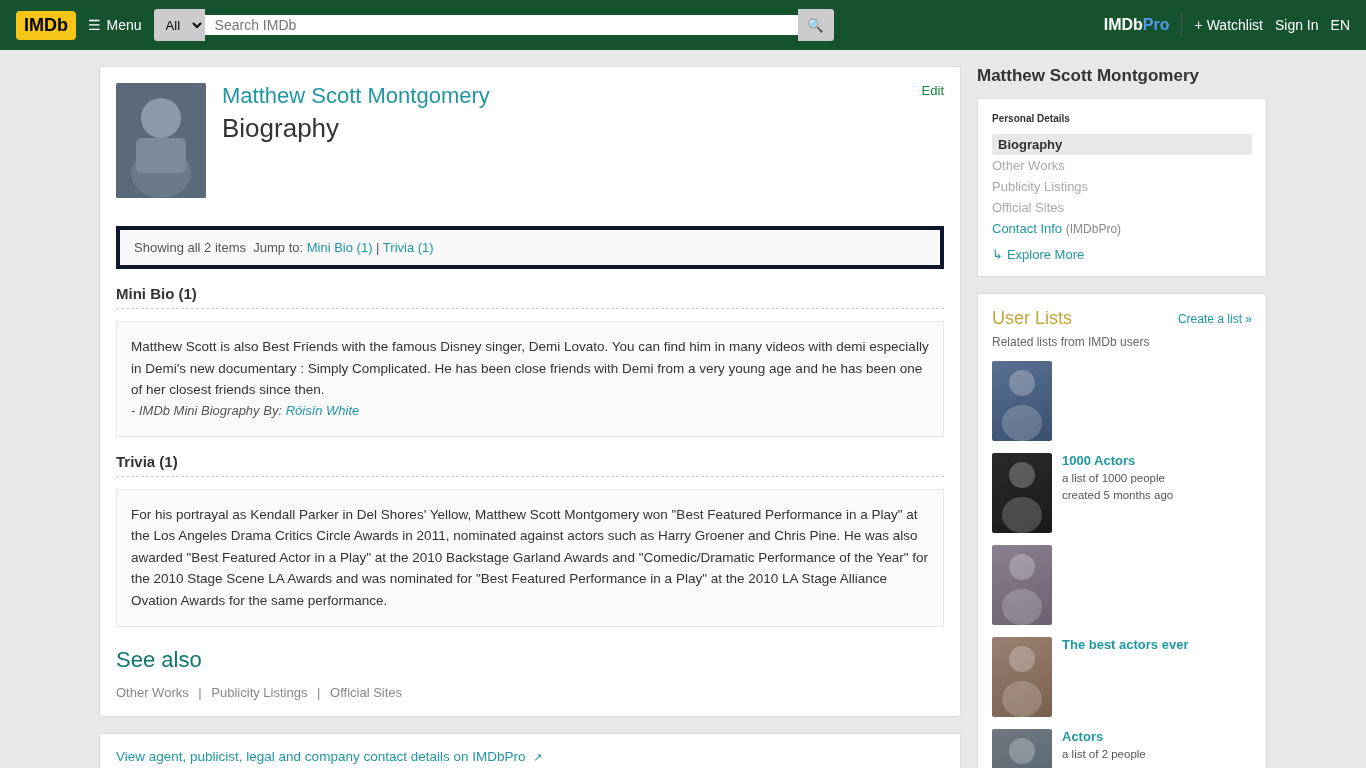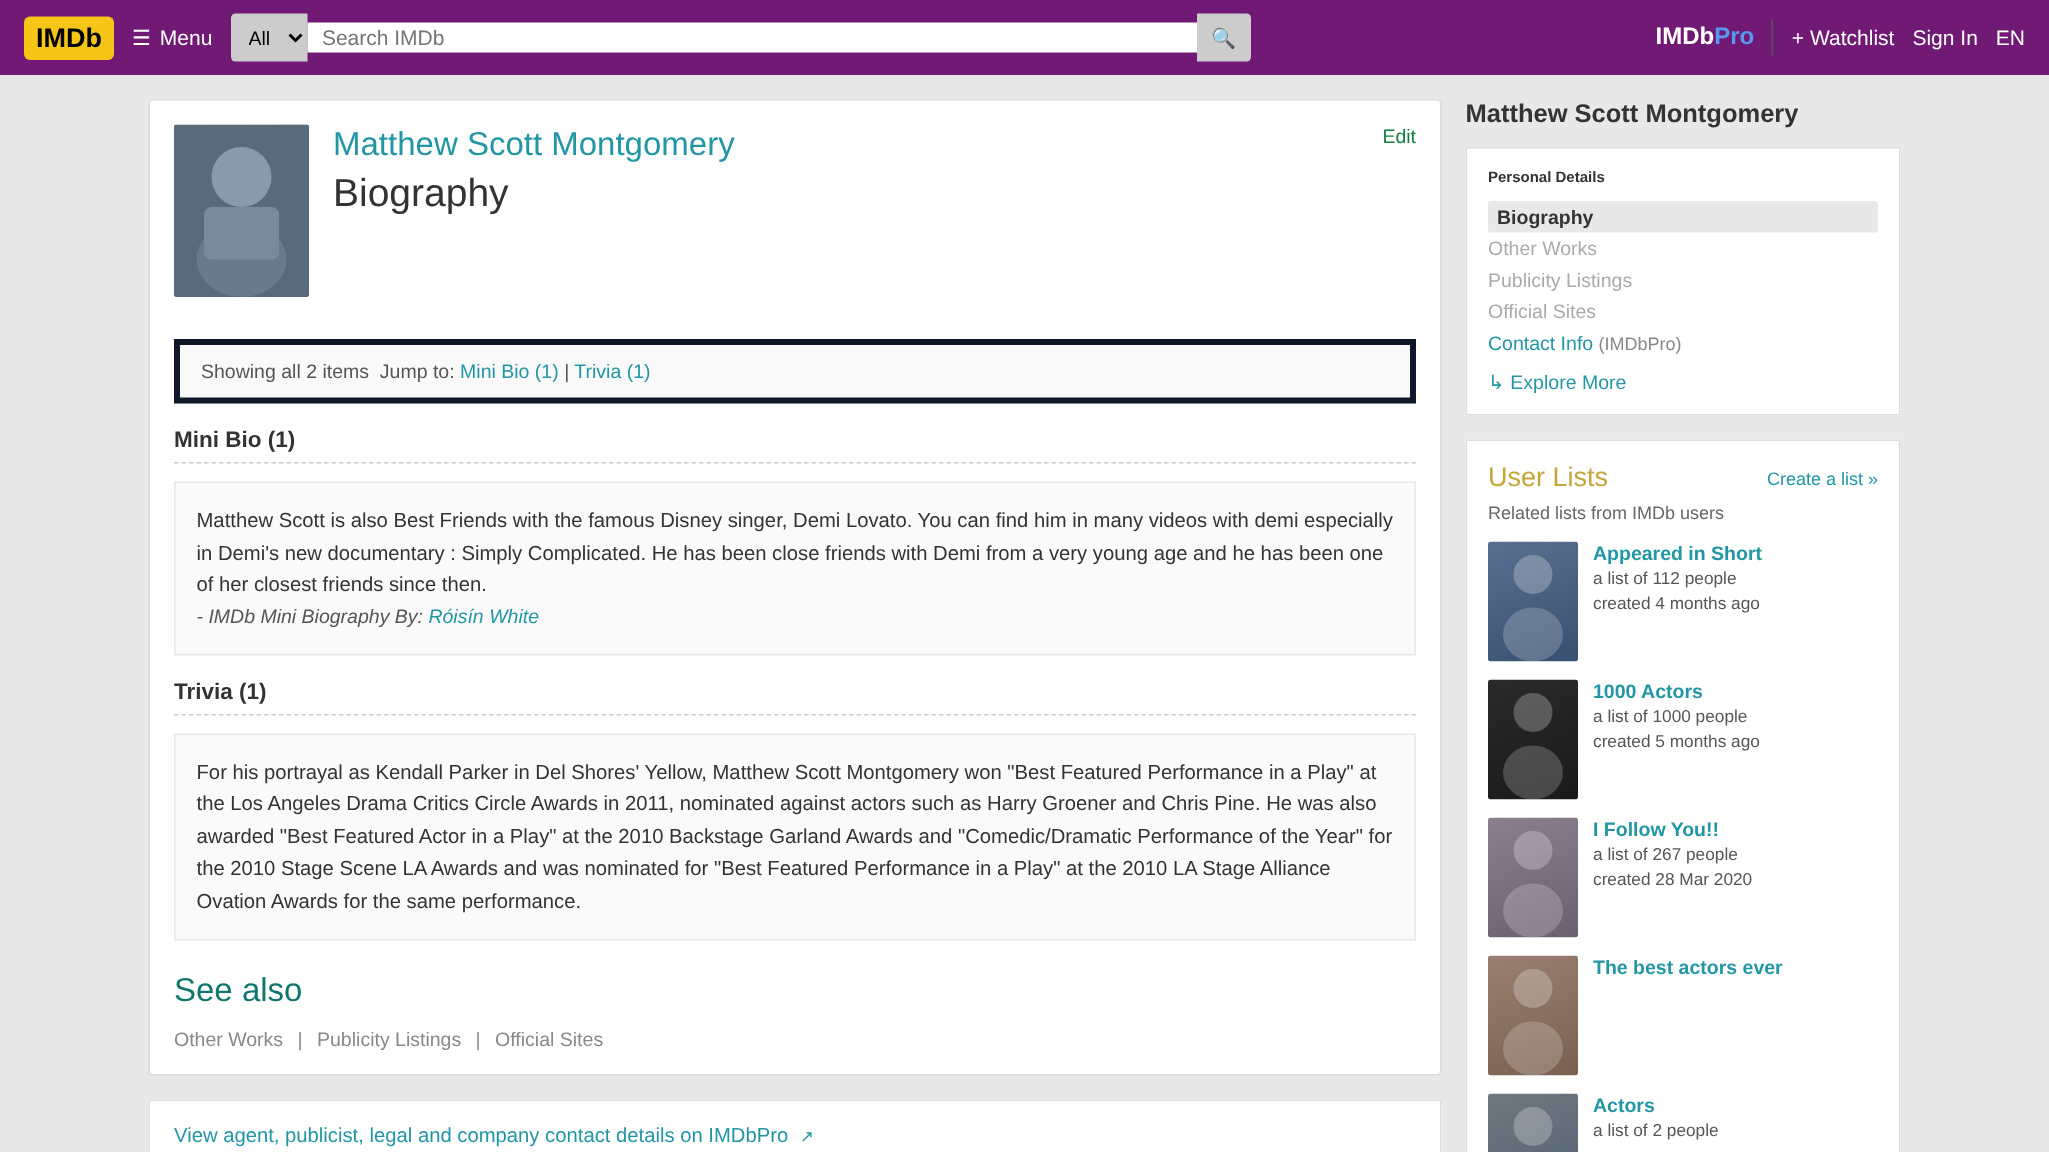--- a/index.html
+++ b/index.html
@@ -1,20 +1,20 @@
 <!DOCTYPE html>
 <html><head>
   <meta charset="utf-8">
   <style>
     * { box-sizing: border-box; margin: 0; padding: 0; }
     body { font-family: Arial, Helvetica, sans-serif; background: #e8e8e8; font-size: 14px; color: #333; }
 
     
     .header {
-      background: #701a75;
+      background: #14532d;
       height: 50px;
       display: flex;
       align-items: center;
       padding: 0 16px;
       gap: 12px;
     }
     .imdb-logo {
       background: #f5c518;
       color: #000;
       font-weight: 900;
@@ -447,48 +447,40 @@
       <div class="related-lists-label">Related lists from IMDb users</div>
 
       <div id="user-lists-container">
           <div class="list-item">
             <div class="list-thumb">
               <div class="list-thumb-img" style="background: linear-gradient(160deg, rgb(90, 112, 144) 0%, rgb(58, 80, 112) 100%);"><svg width="60" height="80" viewBox="0 0 60 80">
                   <circle cx="30" cy="22" r="13" fill="rgba(255,255,255,0.25)"></circle>
                   <ellipse cx="30" cy="62" rx="20" ry="18" fill="rgba(255,255,255,0.2)"></ellipse>
                 </svg></div>
             </div>
-            <div class="list-info">
-              <a class="list-title">Appeared in Short</a>
-              <div class="list-subtitle">a list of 112 people<br>created 4 months ago</div>
-            </div>
           </div>
           <div class="list-item">
             <div class="list-thumb">
               <div class="list-thumb-img" style="background: linear-gradient(160deg, rgb(42, 42, 42) 0%, rgb(26, 26, 26) 100%);"><svg width="60" height="80" viewBox="0 0 60 80">
                   <circle cx="30" cy="22" r="13" fill="rgba(255,255,255,0.25)"></circle>
                   <ellipse cx="30" cy="62" rx="20" ry="18" fill="rgba(255,255,255,0.2)"></ellipse>
                 </svg></div>
             </div>
             <div class="list-info">
               <a class="list-title">1000 Actors</a>
               <div class="list-subtitle">a list of 1000 people<br>created 5 months ago</div>
             </div>
           </div>
           <div class="list-item">
             <div class="list-thumb">
               <div class="list-thumb-img" style="background: linear-gradient(160deg, rgb(138, 128, 144) 0%, rgb(106, 96, 112) 100%);"><svg width="60" height="80" viewBox="0 0 60 80">
                   <circle cx="30" cy="22" r="13" fill="rgba(255,255,255,0.25)"></circle>
                   <ellipse cx="30" cy="62" rx="20" ry="18" fill="rgba(255,255,255,0.2)"></ellipse>
                 </svg></div>
             </div>
-            <div class="list-info">
-              <a class="list-title">I Follow You!!</a>
-              <div class="list-subtitle">a list of 267 people<br>created 28 Mar 2020</div>
-            </div>
           </div>
           <div class="list-item">
             <div class="list-thumb">
               <div class="list-thumb-img" style="background: linear-gradient(160deg, rgb(154, 128, 112) 0%, rgb(122, 96, 80) 100%);"><svg width="60" height="80" viewBox="0 0 60 80">
                   <circle cx="30" cy="22" r="13" fill="rgba(255,255,255,0.25)"></circle>
                   <ellipse cx="30" cy="62" rx="20" ry="18" fill="rgba(255,255,255,0.2)"></ellipse>
                 </svg></div>
             </div>
             <div class="list-info">
               <a class="list-title">The best actors ever</a>

